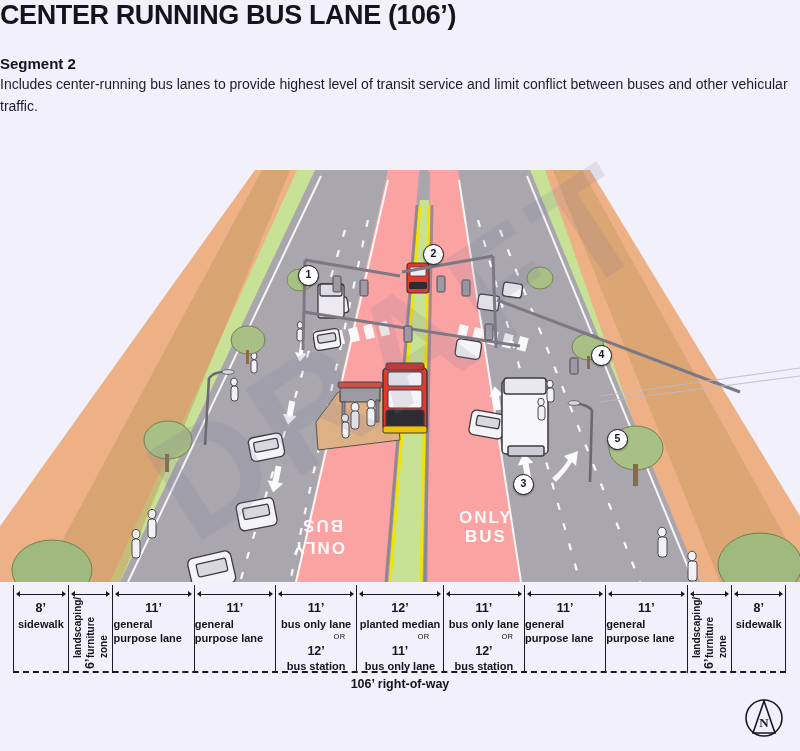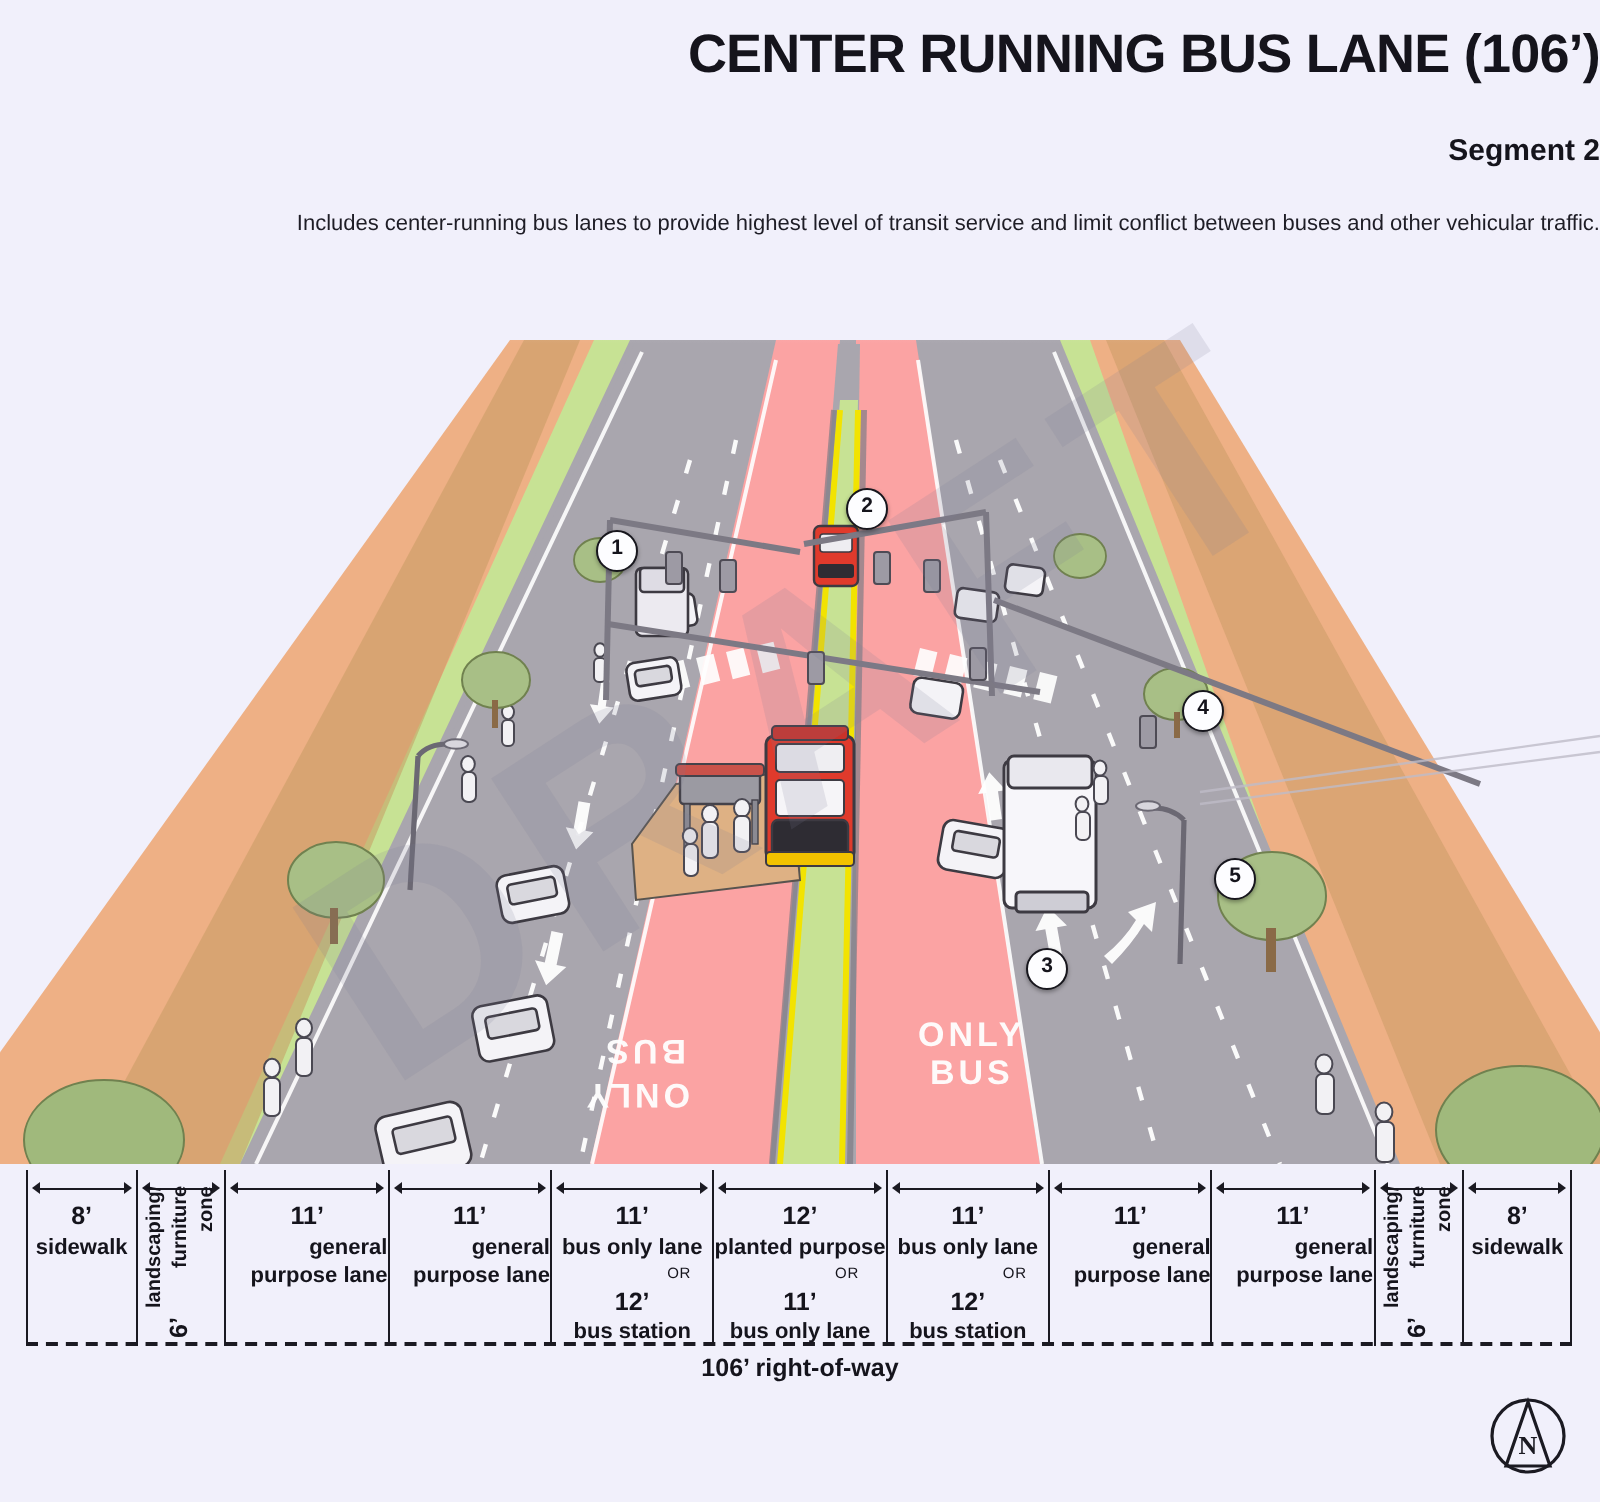--- a/index.html
+++ b/index.html
@@ -7,24 +7,24 @@
     width:800px;height:751px;
     background:#f1f0fb;
     font-family:"Liberation Sans", sans-serif;
     color:#15141c;
     overflow:hidden;
     position:relative;
   }
   #page{position:relative;width:800px;height:751px;overflow:hidden;}
 
   
-  .header{padding-top:12px;text-align:right;position:relative;z-index:30;}
+  .header{text-align:left;position:relative;z-index:30;}
   .title{font-size:27px;font-weight:bold;letter-spacing:-0.4px;line-height:1.15;}
   .subtitle{font-size:15px;font-weight:bold;margin-top:24px;}
-  .desc{font-size:11px;line-height:1.55;margin-top:20px;color:#1e1d26;}
+  .desc{font-size:14px;line-height:1.55;margin-top:2px;color:#1e1d26;}
 
   
   .illus{position:absolute;left:0;top:110px;width:800px;height:472px;overflow:hidden;}
   .illus svg{display:block;}
 
   
   .watermark{
     position:absolute;left:0;top:70px;width:800px;height:560px;
     z-index:25;pointer-events:none;
     display:flex;align-items:center;justify-content:center;
@@ -51,21 +51,21 @@
   
   .dims{position:absolute;left:0;top:585px;width:800px;height:100px;z-index:40;}
   .dimtable{position:absolute;left:13px;top:0;width:773px;height:88px;display:flex;}
   .dimcol{
     position:relative;border-left:1.5px solid #1b1a22;
     display:flex;flex-direction:column;align-items:center;
     box-sizing:border-box;padding-top:16px;
   }
   .dimcol:last-child{border-right:1.5px solid #1b1a22;}
   .dimcol .ft{font-size:12.5px;font-weight:bold;line-height:1.25;}
-  .dimcol .nm{font-size:11px;font-weight:bold;line-height:1.3;text-align:right;}
+  .dimcol .nm{font-size:11px;font-weight:bold;line-height:1.3;text-align:left;}
   .dimcol .orx{font-size:7.5px;font-weight:normal;line-height:1.7;letter-spacing:.4px;margin-left:47px;}
   .dimcol.vert{padding-top:8px;justify-content:flex-end;padding-bottom:4px;}
   .dimcol.vert .stack{
     writing-mode:vertical-rl;transform:rotate(180deg);
     display:flex;align-items:center;gap:1px;
   }
   .dimcol.vert .ft{font-size:12.5px;}
   .dimcol.vert .nm{font-size:10px;}
 
   
@@ -401,21 +401,21 @@
           <div class="ft">12’</div>
           <div class="nm">bus station</div>
         </div>
         <div class="dimcol" style="width: 11.4%;">
           <div class="arrowrule">
             <div class="ah l"></div>
             <div class="bar"></div>
             <div class="ah r"></div>
           </div>
           <div class="ft">12’</div>
-          <div class="nm">planted purpose</div>
+          <div class="nm">planted median</div>
           <div class="orx">OR</div>
           <div class="ft">11’</div>
           <div class="nm">bus only lane</div>
         </div>
         <div class="dimcol" style="width: 10.7%;">
           <div class="arrowrule">
             <div class="ah l"></div>
             <div class="bar"></div>
             <div class="ah r"></div>
           </div>

